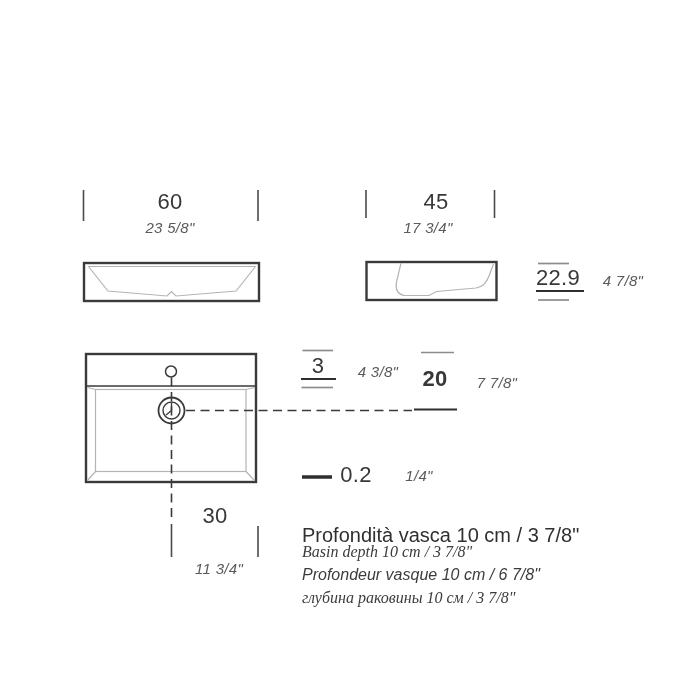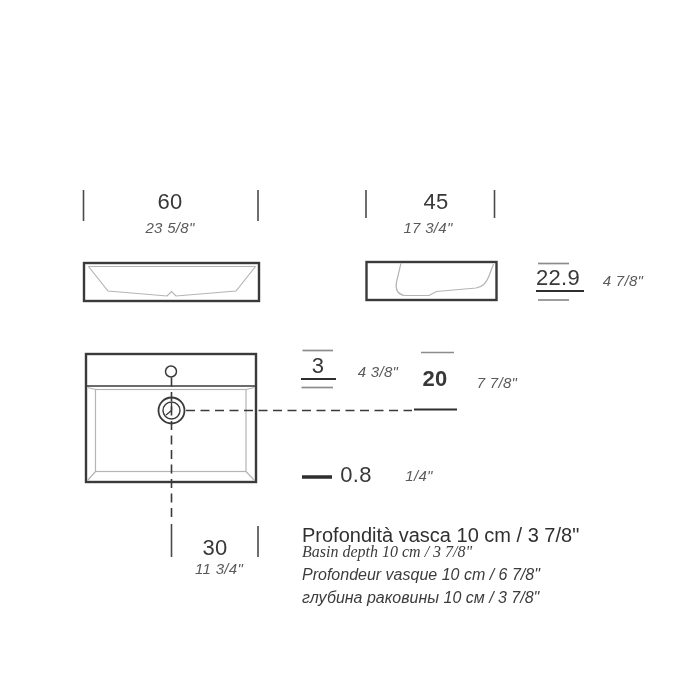--- a/index.html
+++ b/index.html
@@ -104,26 +104,26 @@
 
   <div class="txt num left-align" style="left:536px;top:278px;">22.9</div>
   <div class="txt inch" style="left:623px;top:280px;">4 7/8"</div>
 
   <div class="txt num" style="left:318px;top:366px;">3</div>
   <div class="txt inch" style="left:378px;top:371px;">4 3/8"</div>
 
   <div class="txt num" style="left:435px;top:379px;font-weight:bold;">20</div>
   <div class="txt inch" style="left:497px;top:382px;">7 7/8"</div>
 
-  <div class="txt num" style="left:356px;top:475px;">0.8</div>
+  <div class="txt num" style="left:356px;top:475px;">0.2</div>
   <div class="txt inch" style="left:419px;top:475px;">1/4"</div>
 
-  <div class="txt num" style="left:215px;top:548px;">30</div>
+  <div class="txt num" style="left:215px;top:516px;">30</div>
   <div class="txt inch" style="left:219px;top:568px;">11 3/4"</div>
 
   <div>
     <div class="txt note-main left-align" style="left:302px;top:527px;margin-top:8px;">Profondità vasca 10 cm / 3 7/8"</div>
     <div class="txt note-sub  left-align" style="left:302px;top:552px;font-family:Liberation Serif, serif;">Basin depth 10 cm / 3 7/8"</div>
     <div class="txt note-sub  left-align" style="left:302px;top:575px;">Profondeur vasque 10 cm / 6 7/8"</div>
-    <div class="txt note-sub  left-align" style="left:302px;top:598px;">глубина раковины 10 см / 3 7/8"</div>
+    <div class="txt note-sub  left-align" style="left:302px;top:598px;font-family:Liberation Serif, serif;">глубина раковины 10 см / 3 7/8"</div>
   </div>
 
 </div>
 
 </body></html>

